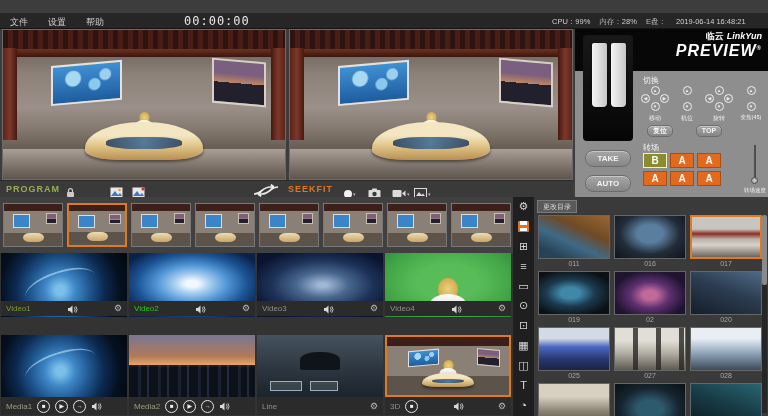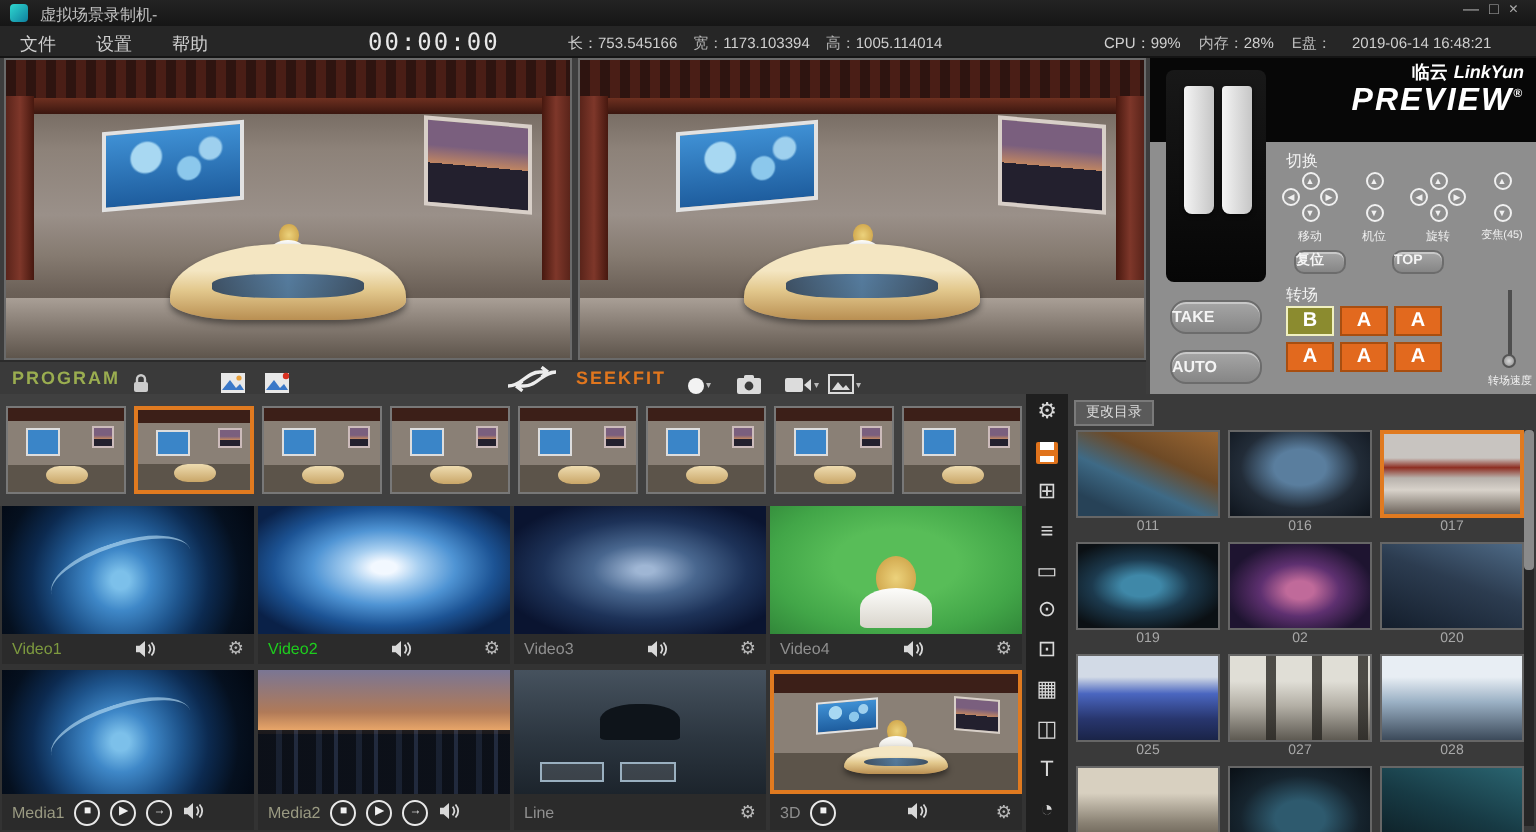--- a/index.html
+++ b/index.html
@@ -62,21 +62,21 @@
   .brand{position:absolute;right:6px;top:3px;text-align:right;color:#fff;line-height:1;}
   .brand .row1{font-size:9px;font-weight:bold;font-style:italic;}
   .brand .row1 .cn{font-style:normal;margin-right:3px;}
   .brand .row2{font-size:16px;font-weight:bold;font-style:italic;letter-spacing:1px;margin-top:2px;}
   .brand .reg{font-size:6px;vertical-align:super;}
   .tbar{position:absolute;left:8px;top:6px;width:50px;height:106px;border-radius:4px;
     background:linear-gradient(#181818,#060606);}
   .tb-h{position:absolute;top:8px;width:15px;height:64px;border-radius:2px 2px 4px 4px;
     background:linear-gradient(90deg,#f4f4f4,#c6c6c6);box-shadow:0 1px 2px rgba(0,0,0,.6);}
   .tb-1{left:9px}.tb-2{left:28px}
-  .gbtn{position:absolute;text-align:left;color:#f4f4f4;font-weight:bold;
+  .gbtn{position:absolute;text-align:center;color:#f4f4f4;font-weight:bold;
     background:linear-gradient(#a6a6a6,#868686);border:1px solid #6c6c6c;border-radius:8px;
     box-shadow:inset 0 1px 0 #c8c8c8;}
   .take{left:10px;top:121px;width:46px;height:17px;font-size:8px;line-height:15px;}
   .auto{left:10px;top:146px;width:46px;height:17px;font-size:8px;line-height:15px;}
   .sw-title{position:absolute;left:68px;top:46px;font-size:8px;color:#f2f2f2;}
   .pad{position:absolute;top:57px;width:28px;height:26px;}
   .pad-0{left:66px}.pad-1{left:98px}.pad-2{left:130px}.pad-3{left:162px}
   .pbtn{position:absolute;width:9px;height:9px;border:1px solid #f0f0f0;border-radius:50%;
     color:#f0f0f0;font-size:4.5px;line-height:8px;text-align:center;}
   .p-up{left:9.5px;top:0}.p-dn{left:9.5px;top:16px}.p-lf{left:0;top:8px}.p-rt{left:19px;top:8px}
@@ -117,21 +117,21 @@
   .mini i.rsc{position:absolute;right:8%;top:22%;width:20%;height:26%;border:1px solid #cbb;
     background:linear-gradient(180deg,#7a5f7e 0 40%,#bf8562 60%,#23202e 60%);}
   .mini-sel{border:2px solid #e07a20;}
 
   
   .srcgrid{position:absolute;left:0;top:253px;width:513px;height:163px;background:#333;}
   .scell{position:absolute;width:126px;}
   .sthumb{position:absolute;left:0;width:126px;overflow:hidden;background:#111;}
   .r1 .sthumb{top:0;height:64px;} .r2 .sthumb{top:82px;height:62px;}
   .lbar{position:absolute;left:0;width:126px;background:#2b2b2b;display:flex;align-items:center;padding:0 5px;gap:5px;}
-  .r1 .lbar{top:64px;height:15px;} .r2 .lbar{top:144px;height:18px;}
+  .r1 .lbar{top:48px;height:15px;} .r2 .lbar{top:144px;height:18px;}
   .slabel{font-size:8px;white-space:nowrap;}
   .grow{flex:1;}
   .gear{font-size:9px;color:#b8b8b8;line-height:1;}
   .tbtn{display:inline-block;width:13px;height:13px;border:1px solid #e8e8e8;border-radius:50%;
     color:#f0f0f0;font-size:6px;line-height:11px;text-align:center;}
   .earth{background:radial-gradient(circle at 47% 58%,#7cc0ea 0 6%,#3f88c8 20%,#1e548c 40%,#0c2a50 58%,#05101f 78%,#020710 100%);}
   .earth::before{content:"";position:absolute;left:18%;top:28%;width:58%;height:44%;border-radius:50%;
     border-top:2px solid rgba(190,226,248,.6);transform:rotate(-18deg);}
   .swirlA{background:radial-gradient(ellipse at 50% 48%,#f2f8ff 0 7%,#a6cef0 20%,#4f94d4 40%,#1c5394 62%,#0a2148 85%);}
   .swirlB{background:radial-gradient(ellipse at 52% 50%,#9fb6d4 0 5%,#49678f 28%,#1d3258 55%,#0a1430 82%);}
@@ -178,34 +178,26 @@
   .gt11{background:radial-gradient(ellipse at 50% 60%,#2e5a6e 0 25%,#16242e 60%,#0a1016 100%);}
   .gt12{background:linear-gradient(200deg,#2a6470 0%,#173a44 50%,#0c1a20 100%);}
   .gsbar{position:absolute;left:228px;top:18px;width:5px;height:198px;background:#262626;}
   .gsthumb{position:absolute;left:0;top:0;width:5px;height:70px;background:#8a8a8a;border-radius:2px;}
 </style>
 </head>
 <body>
 
 <div class="win">
 
-  <div class="titlebar">
-    <span class="appicon"></span>
-    <span class="apptitle">虚拟场景录制机-</span>
-    <span class="winctl">
-      <span>—</span><span>□</span><span>×</span>
-    </span>
-  </div>
 
   <div class="statusbar">
     <span class="menuitem m-file">文件</span>
     <span class="menuitem m-set">设置</span>
     <span class="menuitem m-help">帮助</span>
     <span class="timecode">00:00:00</span>
-    <span class="dims"><span>长：</span><span>753.545166</span><b>宽：</b><span>1173.103394</span><b>高：</b><span>1005.114014</span></span>
     <span class="sysinfo"><span>CPU：</span><span>99%</span><b>内存：</b><span>28%</span><b>E盘：</b></span>
     <span class="dtime">2019-06-14 16:48:21</span>
   </div>
 
   <div class="monitor mon-a">
     <div class="studio">
       <div class="st-ceil"></div>
       <div class="st-beam"></div>
       <div class="st-pil-l"></div>
       <div class="st-pil-r"></div>

